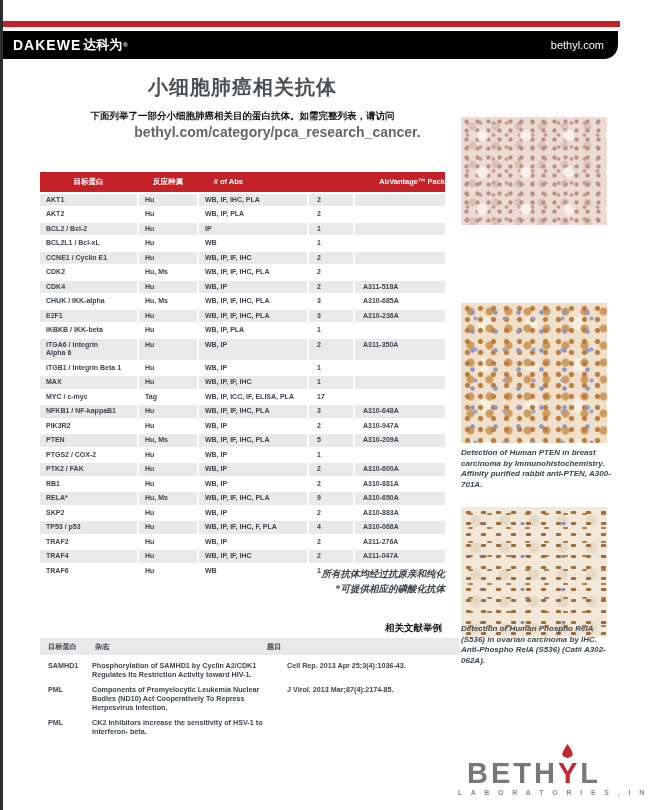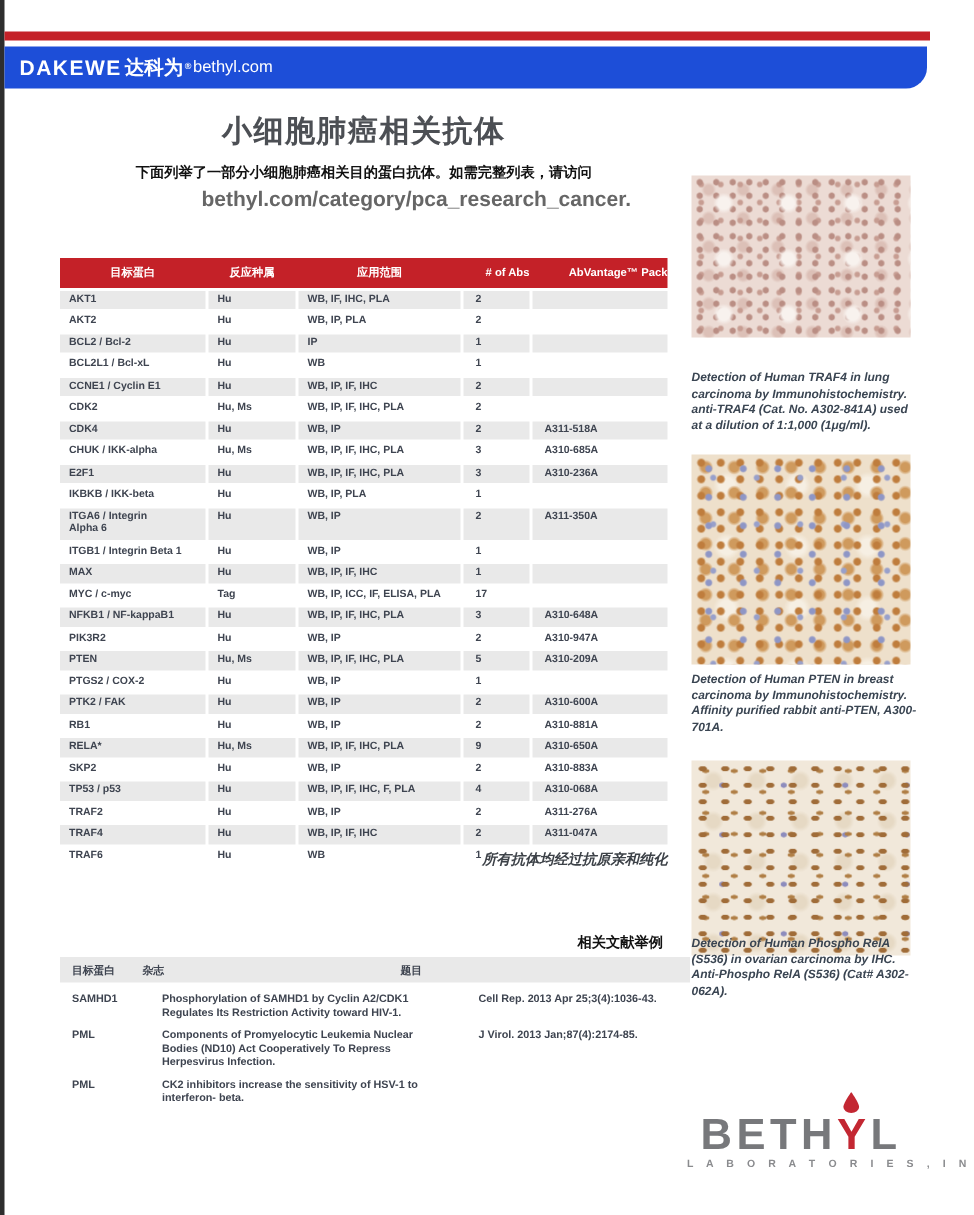--- a/index.html
+++ b/index.html
@@ -1,21 +1,21 @@
 <!DOCTYPE html>
 <html><head>
 <meta charset="utf-8">
 <style>
   html,body{margin:0;padding:0;background:#ffffff;}
   .page{position:relative;width:649px;height:810px;background:#ffffff;overflow:hidden;
         font-family:"Liberation Sans", sans-serif;color:#3e4450;}
   .edge-strip{position:absolute;left:0;top:0;width:3px;height:810px;background:#2e2e2e;}
   .top-rule{position:absolute;left:3px;top:21px;width:617px;height:6px;background:#c42128;}
-  .band{position:absolute;left:3px;top:31px;width:615px;height:28px;background:#1d4ed8;
-        border-bottom-right-radius:14px;display:flex;align-items:center;
+  .band{position:absolute;left:3px;top:31px;width:615px;height:28px;background:#000000;
+        border-bottom-right-radius:14px;display:flex;align-items:center;justify-content:space-between;
         padding:0 14px 0 10px;box-sizing:border-box;}
   .brand{color:#fff;font-weight:bold;font-size:14px;letter-spacing:1px;display:flex;align-items:center;}
   .brand .cn{font-size:13px;letter-spacing:0;margin-left:2px;}
   .brand sup{font-size:6px;margin-left:1px;}
   .site{color:#fff;font-weight:normal;font-size:11px;}
   .page-title{position:absolute;left:40px;top:74px;width:405px;text-align:center;
         font-size:20px;font-weight:bold;color:#4c4f54;letter-spacing:1px;}
   .intro{position:absolute;left:40px;top:110px;width:405px;text-align:center;}
   .intro .l1{font-size:9.5px;font-weight:bold;color:#111;line-height:12px;}
   .intro .l2{font-size:14px;color:#666;font-weight:bold;margin-top:2px;padding-left:70px;}
@@ -40,21 +40,21 @@
 
   .notes{position:absolute;left:40px;top:566px;width:405px;text-align:right;
          font-family:"DejaVu Serif", serif;font-style:italic;font-weight:bold;
          font-size:9.5px;color:#3d4248;line-height:15px;}
 
   .refs-heading{position:absolute;left:40px;top:622px;width:420px;box-sizing:border-box;
          text-align:right;padding-right:18px;font-size:9.5px;font-weight:bold;color:#111;}
   .refs{position:absolute;left:40px;top:638px;width:420px;}
   .r-head{display:flex;gap:5px;background:#e9e9e9;}
   .r-head .r-cell{padding-top:4px;padding-bottom:4px;}
-  .r-row{display:flex;gap:18px;margin-top:6px;}
+  .r-row{display:flex;gap:2px;margin-top:6px;}
   .r-cell{box-sizing:border-box;font-size:7.2px;line-height:9px;font-weight:bold;color:#3e4450;}
   .r-target{width:50px;padding-left:8px;}
   .r-title{width:193px;}
   .r-journal{flex:1;}
 
   
   .fig-img{position:absolute;left:461px;width:146px;}
   .ihc-1{top:117px;height:108px;background-color:#ecdbd4;background-image:
       radial-gradient(circle, #f8f2ee 0 4px, rgba(248,242,238,0) 7px),
       radial-gradient(circle, #ba8e84 0 1.6px, rgba(186,142,132,0) 2.6px),
@@ -74,21 +74,21 @@
       radial-gradient(3px 2.5px at 50% 50%, #8d8cbd 60%, rgba(141,140,189,0) 78%),
       radial-gradient(circle, #e6d9c4 0 4px, rgba(230,217,196,0) 7px);
       background-size:15px 11px,19px 14px,41px 33px,29px 27px;}
   .fig-cap{position:absolute;left:461px;width:150px;font-style:italic;font-weight:bold;
       font-size:8px;line-height:10.5px;color:#3a4552;}
   .cap-1{top:247px;} .cap-2{top:448px;} .cap-3{top:624px;}
 
   
   .bethyl{position:absolute;left:458px;top:742px;width:152px;text-align:center;}
   .bethyl-word{font-size:29px;font-weight:bold;color:#77787b;letter-spacing:3px;
-      line-height:30px;margin-top:0;white-space:nowrap;}
+      line-height:30px;margin-top:16px;white-space:nowrap;}
   .bethyl-word .hl{color:#c32732;position:relative;}
   .bethyl-word .hl svg{position:absolute;left:50%;transform:translateX(-7px);top:-13px;width:11px;height:14px;}
   .bethyl-sub{font-size:7px;font-weight:bold;color:#8a8b8e;letter-spacing:3.4px;margin-top:1px;white-space:nowrap;}
 </style>
 </head>
 <body>
 
 <div class="page">
   <div class="edge-strip"></div>
   <div class="top-rule"></div>
@@ -106,21 +106,20 @@
 
   <div class="intro">
     <div class="l1">下面列举了一部分小细胞肺癌相关目的蛋白抗体。如需完整列表，请访问</div>
     <div class="l2">bethyl.com/category/pca_research_cancer.</div>
   </div>
 
   <div class="ab-table">
     <div class="t-head">
         <div class="t-cell c-target">目标蛋白</div>
         <div class="t-cell c-species">反应种属</div>
-        <div class="t-cell c-apps">应用范围</div>
         <div class="t-cell c-abs"># of Abs</div>
         <div class="t-cell c-pack">AbVantage™ Pack</div>
       </div>
     <div class="t-body">
         <div class="t-row alt">
           <div class="t-cell c-target">AKT1</div>
           <div class="t-cell c-species">Hu</div>
           <div class="t-cell c-apps">WB, IF, IHC, PLA</div>
           <div class="t-cell c-abs">2</div>
           <div class="t-cell c-pack"></div>
@@ -299,49 +298,49 @@
           <div class="t-cell c-species">Hu</div>
           <div class="t-cell c-apps">WB</div>
           <div class="t-cell c-abs">1</div>
           <div class="t-cell c-pack"></div>
         </div>
       </div>
   </div>
 
   <div class="notes">
     <div>所有抗体均经过抗原亲和纯化</div>
+    <div>*可提供相应的磷酸化抗体</div>
   </div>
 
   <div class="refs-heading">相关文献举例</div>
   <div class="refs">
     <div class="r-head">
         <div class="r-cell r-target">目标蛋白</div>
         <div class="r-cell r-journal">杂志</div>
         <div class="r-cell r-title">题目</div>
       </div>
     <div>
         <div class="r-row">
           <div class="r-cell r-target">SAMHD1</div>
           <div class="r-cell r-title">Phosphorylation of SAMHD1 by Cyclin A2/CDK1 Regulates Its Restriction Activity toward HIV-1.</div>
           <div class="r-cell r-journal">Cell Rep. 2013 Apr 25;3(4):1036-43.</div>
         </div>
         <div class="r-row">
           <div class="r-cell r-target">PML</div>
           <div class="r-cell r-title">Components of Promyelocytic Leukemia Nuclear Bodies (ND10) Act Cooperatively To Repress Herpesvirus Infection.</div>
-          <div class="r-cell r-journal">J Virol. 2013 Jan;87(4):2174-85.</div>
+          <div class="r-cell r-journal">J Virol. 2013 Mar;87(4):2174-85.</div>
         </div>
         <div class="r-row">
           <div class="r-cell r-target">PML</div>
           <div class="r-cell r-title">CK2 inhibitors increase the sensitivity of HSV-1 to interferon- beta.</div>
         </div>
       </div>
   </div>
 
   <div class="fig-img ihc-1"></div>
-  <div class="fig-cap cap-1">Detection of Human TRAF4 in lung carcinoma by Immunohistochemistry. anti-TRAF4 (Cat. No. A302-841A) used at a dilution of 1:1,000 (1μg/ml).</div>
 
   <div class="fig-img ihc-2"></div>
   <div class="fig-cap cap-2">Detection of Human PTEN in breast carcinoma by Immunohistochemistry. Affinity purified rabbit anti-PTEN, A300-701A.</div>
 
   <div class="fig-img ihc-3"></div>
   <div class="fig-cap cap-3">Detection of Human Phospho RelA (S536) in ovarian carcinoma by IHC. Anti-Phospho RelA (S536)  (Cat# A302-062A).</div>
 
   <div class="bethyl">
     <div class="bethyl-word">
       <span>BETH</span><span class="hl"><svg viewBox="0 0 12 16">

